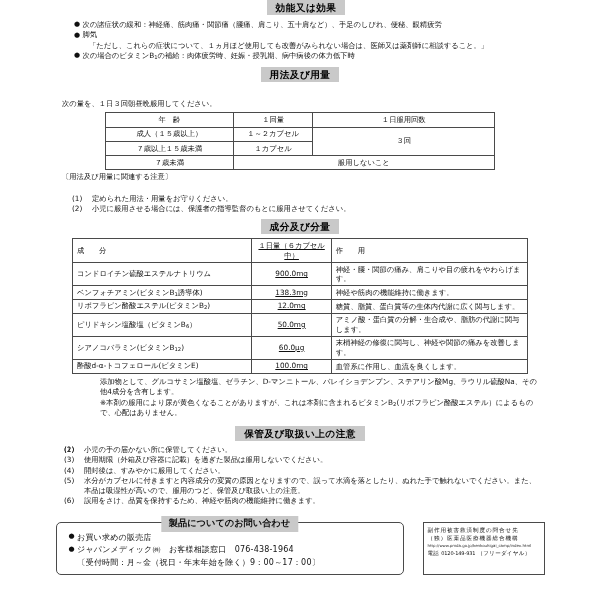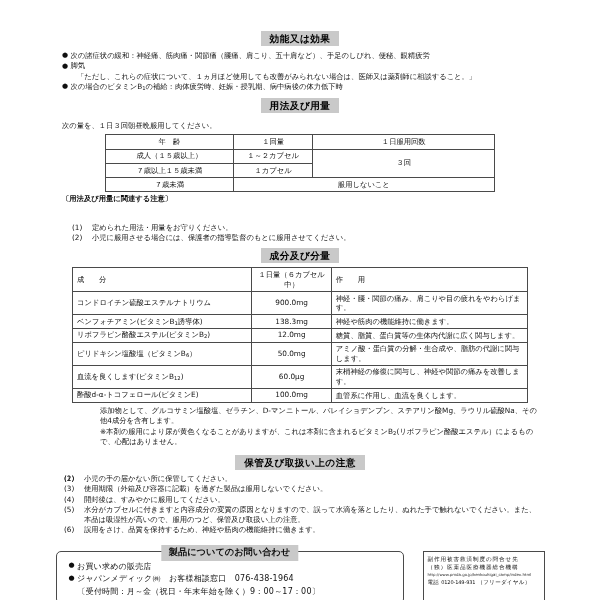--- a/index.html
+++ b/index.html
@@ -70,26 +70,26 @@
   .t-center { text-align: center; }
 
   table.dosage { width: 390px; }
   table.dosage td { height: 13px; }
   .col-age   { width: 128px; }
   .col-dose  { width: 80px; font-family: Liberation Serif, serif; }
   .col-times { width: 182px; }
 
   table.ingr { width: 456px; }
   .col-name { width: 172px; text-align: left; padding-left: 4px; }
-  .col-amt  { width: 76px; text-align: center; }
+  .col-amt  { width: 76px; text-align: center; text-decoration: underline; }
   .col-act  { width: 188px; text-align: left; padding-left: 5px; line-height: 1.32; }
   table.ingr td { padding-top: 1.4px; padding-bottom: 1.4px; }
 
   
-  .note-title { font-weight: bold; margin: 2px 0 18px 0; }
+  .note-title { font-weight: normal; margin: 2px 0 11px 0; }
   ol.numlist { list-style: none; margin: 0; padding: 0; }
   ol.numlist > li {
     position: relative;
     padding-left: 22px;
     margin: 0 0 0.3px 0;
   }
   ol.numlist > li .num {
     position: absolute; left: 2px; top: 0;
   }
   ol.numlist.indented > li { padding-left: 30px; }
@@ -136,21 +136,21 @@
   .pmda-box .tel { font-size: 5.5px; }
   .pmda-box .tel .num { font-size: 5px; letter-spacing: -.1px; }
 
   .sup { font-size: 0.72em; vertical-align: baseline; position: relative; top: 1px; }
 </style>
 </head>
 <body>
 
 <div class="page">
 
-  <div style="padding-top:31px;">
+  <div style="margin-left:12px;">
     <div class="sec-head">
       <span>効能又は効果</span>
     </div>
 
     <div class="body-col" style="margin-top:5px;">
       <ul class="bullets">
         <li>
           <span class="dot">●</span><span>次の諸症状の緩和：神経痛、筋肉痛・関節痛（腰痛、肩こり、五十肩など）、手足のしびれ、便秘、眼精疲労</span>
         </li>
         <li>
@@ -164,21 +164,21 @@
         </li>
       </ul>
     </div>
   </div>
 
   <div style="padding-top:6px;">
     <div class="sec-head">
       <span>用法及び用量</span>
     </div>
 
-    <div class="body-col" style="margin-top:8px;">
+    <div class="body-col" style="margin-top:17px;">
       <div>次の量を、１日３回朝昼晩服用してください。</div>
     </div>
 
     <div style="margin-top:3px;">
       <table class="grid dosage">
         <tbody>
             <tr>
           <td class="t-center col-age">年　齢</td>
           <td class="t-center col-dose">１回量</td>
           <td class="t-center col-times">１日服用回数</td>
@@ -240,21 +240,21 @@
           <td class="col-name"><span>リボフラビン酪酸エステル(ビタミンB</span><span class="sup">2</span><span>)</span></td>
           <td class="col-amt">12.0mg</td>
           <td class="col-act">糖質、脂質、蛋白質等の生体内代謝に広く関与します。</td>
         </tr>
         <tr>
           <td class="col-name"><span>ピリドキシン塩酸塩（ビタミンB</span><span class="sup">6</span><span>）</span></td>
           <td class="col-amt">50.0mg</td>
           <td class="col-act">アミノ酸・蛋白質の分解・生合成や、脂肪の代謝に関与します。</td>
         </tr>
         <tr>
-          <td class="col-name"><span>血流を良くします(ビタミンB</span><span class="sup">12</span><span>)</span></td>
+          <td class="col-name"><span>シアノコバラミン(ビタミンB</span><span class="sup">12</span><span>)</span></td>
           <td class="col-amt">60.0μg</td>
           <td class="col-act">末梢神経の修復に関与し、神経や関節の痛みを改善します。</td>
         </tr>
         <tr>
           <td class="col-name"><span>酢酸d-α-トコフェロール(ビタミンE)</span><span class="sup"></span><span></span></td>
           <td class="col-amt">100.0mg</td>
           <td class="col-act">血管系に作用し、血流を良くします。</td>
         </tr>
       </tbody>
         </table>

